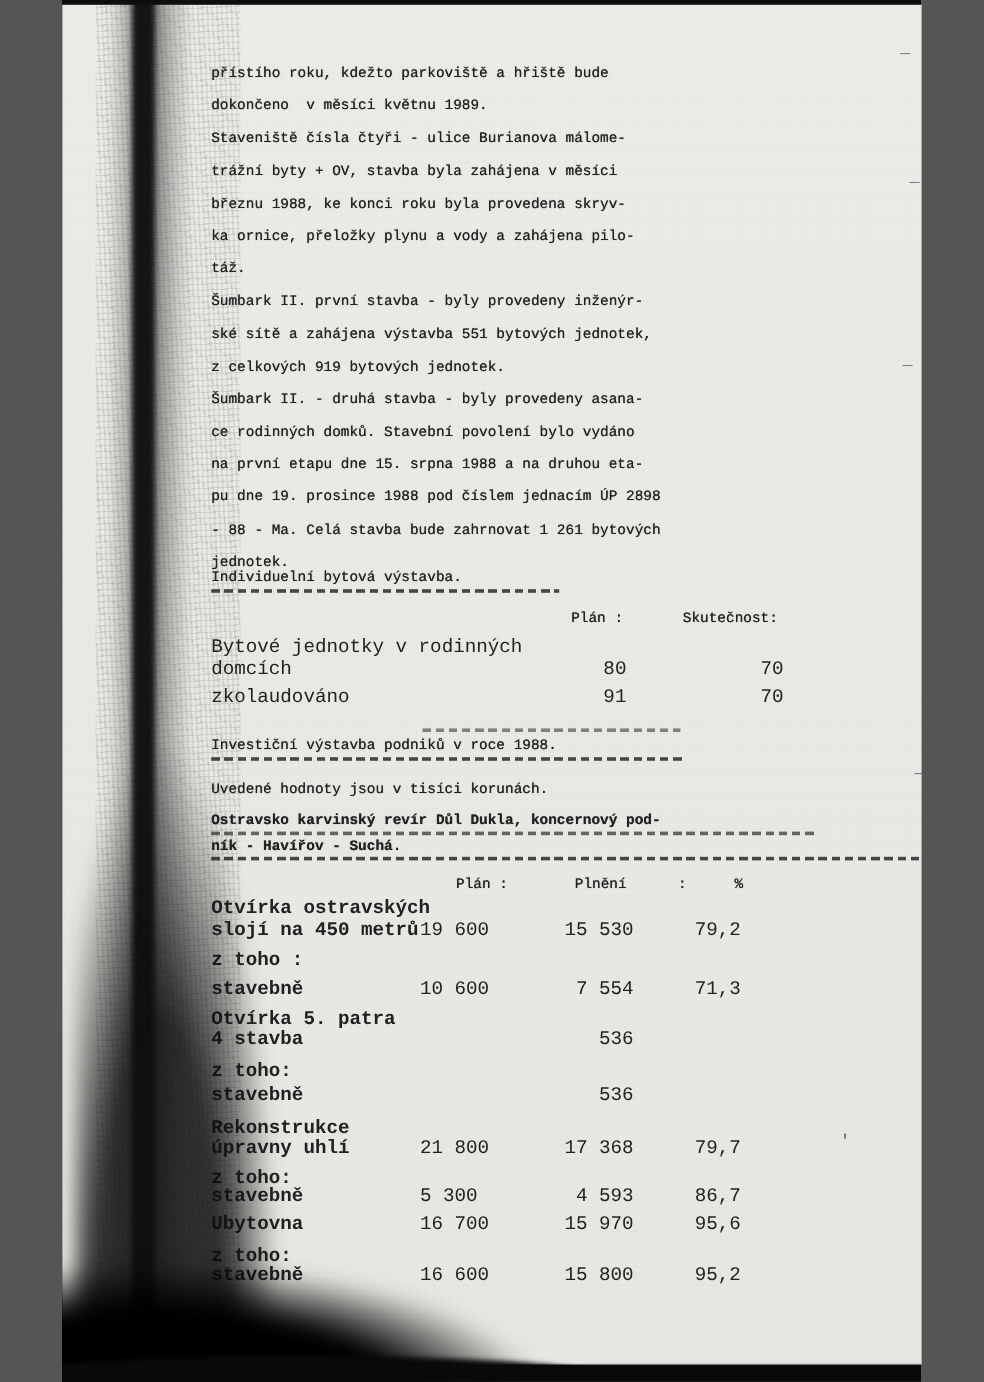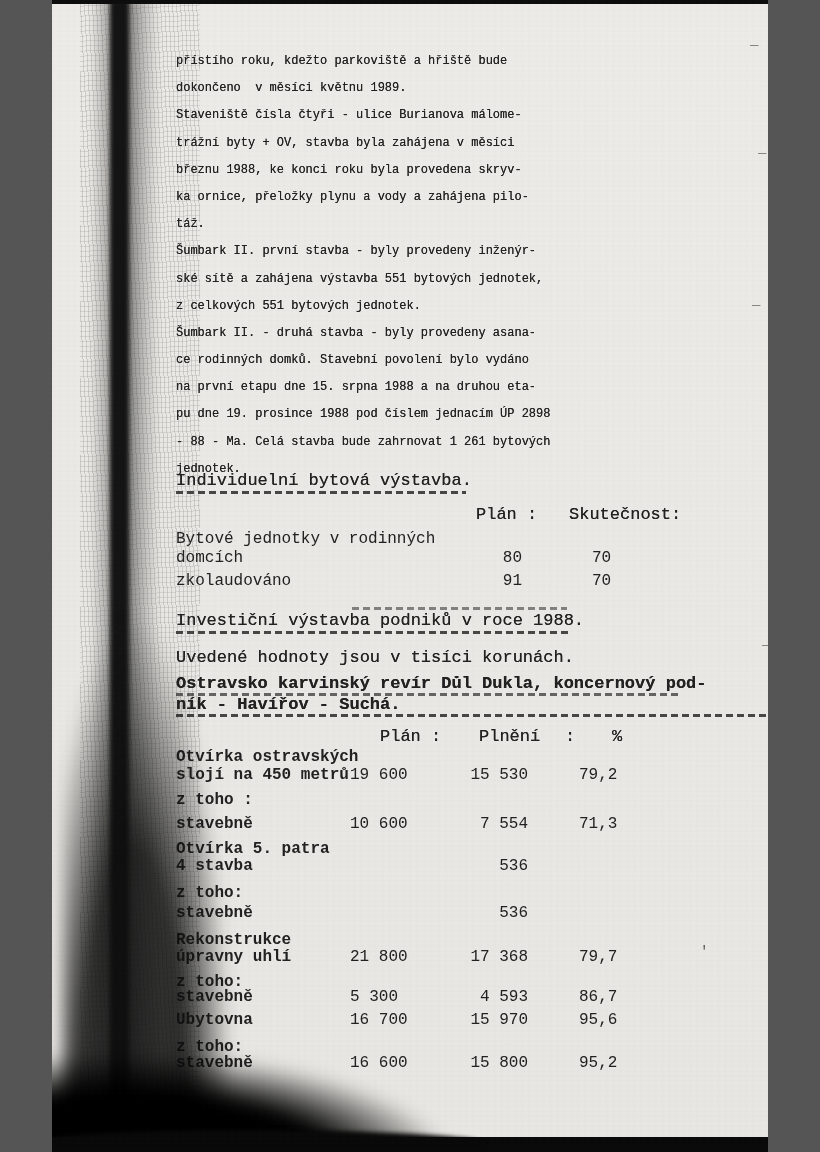--- a/index.html
+++ b/index.html
@@ -4,21 +4,21 @@
 <style>
   html,body { margin:0; padding:0; background:#555; }
   .page {
     position:relative; width:716px; height:1152px; margin:0 auto;
     background:linear-gradient(180deg,#edebe7 0%, #e9e8e4 55%, #e7e6e2 100%);
     overflow:hidden;
     font-family:"Liberation Mono","DejaVu Sans Mono",monospace;
     color:#262626;
   }
   .textlayer { position:absolute; inset:0; filter:blur(0.3px) contrast(1.04); }
-  .line, .abs { position:absolute; white-space:pre; font-size:17px; line-height:20px;
+  .line, .abs { position:absolute; white-space:pre; font-size:12px; line-height:20px;
     text-shadow:0 0 0.6px rgba(35,35,35,.85); }
   .bold { font-weight:bold; }
   .pagenum { position:absolute; left:753px; top:8px; font-size:17px; letter-spacing:1px; }
 
   
   .para { position:absolute; left:124px; top:48px; width:600px; }
   .para .pline { white-space:pre; font-size:12px; height:27.2px; line-height:27.2px;
     text-shadow:0 0 0.6px rgba(35,35,35,.85); }
 
   
@@ -26,21 +26,21 @@
     background:repeating-linear-gradient(90deg,#2e2e2e 0 7px, transparent 7px 11px);
     opacity:.85; }
 
   
   .trow { position:absolute; left:0; width:820px; height:20px; }
   .trow .lbl  { position:absolute; left:124px; }
   .t2 .plan   { position:absolute; left:298px; width:80px; text-align:left;font-family:Liberation Mono, monospace; }
   .t2 .ful    { position:absolute; left:396px; width:80px; text-align:right; }
   .t2 .pct    { position:absolute; left:527px;text-align:center; }
   .t1 .plan   { position:absolute; left:430px; width:40px; text-align:right; }
-  .t1 .act    { position:absolute; left:540px; width:36px; text-align:left; }
+  .t1 .act    { position:absolute; left:565px; width:36px; text-align:right; }
 
   
   .top-bar { position:absolute; top:0; left:0; right:0; height:4px; background:#0e0e0e; }
   .right-line { position:absolute; top:0; bottom:0; left:808px; width:2px; background:#d2d2cf; opacity:.8; }
   .band-haze { position:absolute; left:38px; top:0; bottom:0; width:70px;
     background:linear-gradient(90deg, rgba(70,70,70,0) 0%, rgba(70,70,70,.40) 28%,
       rgba(35,35,35,.55) 52%, rgba(90,90,90,.28) 78%, rgba(130,130,130,0) 100%);
     filter:blur(3px); }
   .band-core { position:absolute; left:58px; top:0; bottom:0; width:19px; background:#151515; filter:blur(2px); }
   .band-noise { position:absolute; left:28px; top:0; bottom:0; width:120px; opacity:.30;
@@ -73,21 +73,21 @@
     <div class="para">
       <div class="pline">přístího roku, kdežto parkoviště a hřiště bude</div>
       <div class="pline">dokončeno  v měsíci květnu 1989.</div>
       <div class="pline">Staveniště čísla čtyři - ulice Burianova málome-</div>
       <div class="pline">trážní byty + OV, stavba byla zahájena v měsíci</div>
       <div class="pline">březnu 1988, ke konci roku byla provedena skryv-</div>
       <div class="pline">ka ornice, přeložky plynu a vody a zahájena pilo-</div>
       <div class="pline">táž.</div>
       <div class="pline">Šumbark II. první stavba - byly provedeny inženýr-</div>
       <div class="pline">ské sítě a zahájena výstavba 551 bytových jednotek,</div>
-      <div class="pline">z celkových 551 bytových jednotek.</div>
+      <div class="pline">z celkových 919 bytových jednotek.</div>
       <div class="pline">Šumbark II. - druhá stavba - byly provedeny asana-</div>
       <div class="pline">ce rodinných domků. Stavební povolení bylo vydáno</div>
       <div class="pline">na první etapu dne 15. srpna 1988 a na druhou eta-</div>
       <div class="pline">pu dne 19. prosince 1988 pod číslem jednacím ÚP 2898</div>
       <div class="pline">- 88 - Ma. Celá stavba bude zahrnovat 1 261 bytových</div>
       <div class="pline">jednotek.</div>
     </div>
 
     <div class="abs" style="left:124px; top:471px;">Individuelní bytová výstavba.</div>
     <div class="dashes" style="left:124px; top:491px; width:290px;"></div>

